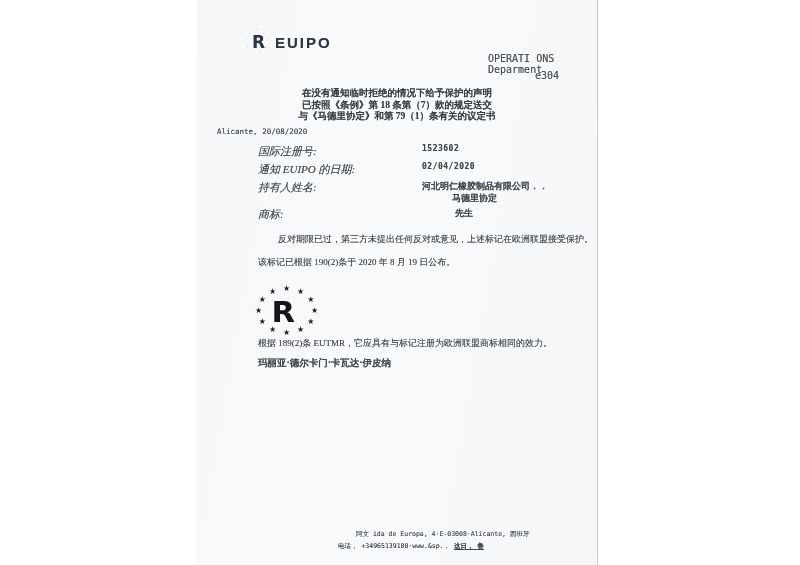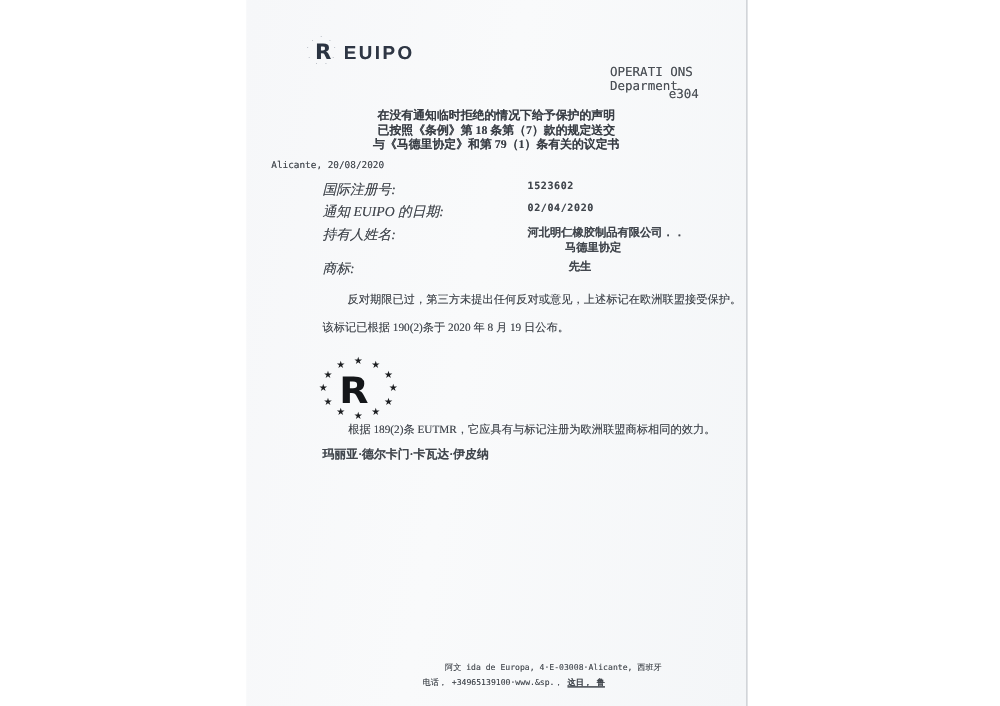--- a/index.html
+++ b/index.html
@@ -42,21 +42,21 @@
   .l-row1 { left:61px; top:144px; } .v-row1 { left:225px; top:144px; }
   .l-row2 { left:61px; top:162px; } .v-row2 { left:225px; top:162px; }
   .l-row3 { left:61px; top:180px; } .v-row3 { left:225px; top:180px; }
   .v-row3b { left:255px; top:192px; }
   .l-row4 { left:61px; top:207px;font-family:Liberation Serif, serif; } .v-row4 { left:258px; top:207px; }
 
   
   .para { font-size:9px; line-height:12px; }
   .para1 { left:61px; top:233px; width:335px;margin-left:20px; }
   .para2 { left:61px; top:256px; width:335px; }
-  .para3 { left:61px; top:337px; width:335px;text-align:center; }
+  .para3 { left:61px; top:337px; width:335px; }
   .sig   { left:61px; top:357px; font-size:9.5px; font-weight:bold; }
 
   
   .seal { left:58px; top:286px; width:64px; height:52px; }
   .seal .ring-item { color:#1c1e21; text-shadow:none; }
   .ring-item { position:absolute; line-height:1; font-family:"DejaVu Sans",sans-serif; }
   .seal-letter { position:absolute; left:17px; top:9px; font-family:"DejaVu Sans",sans-serif;
                  font-weight:900; font-size:29px; color:#141619; text-shadow:none;
                  transform:scaleX(1.05); }
 

